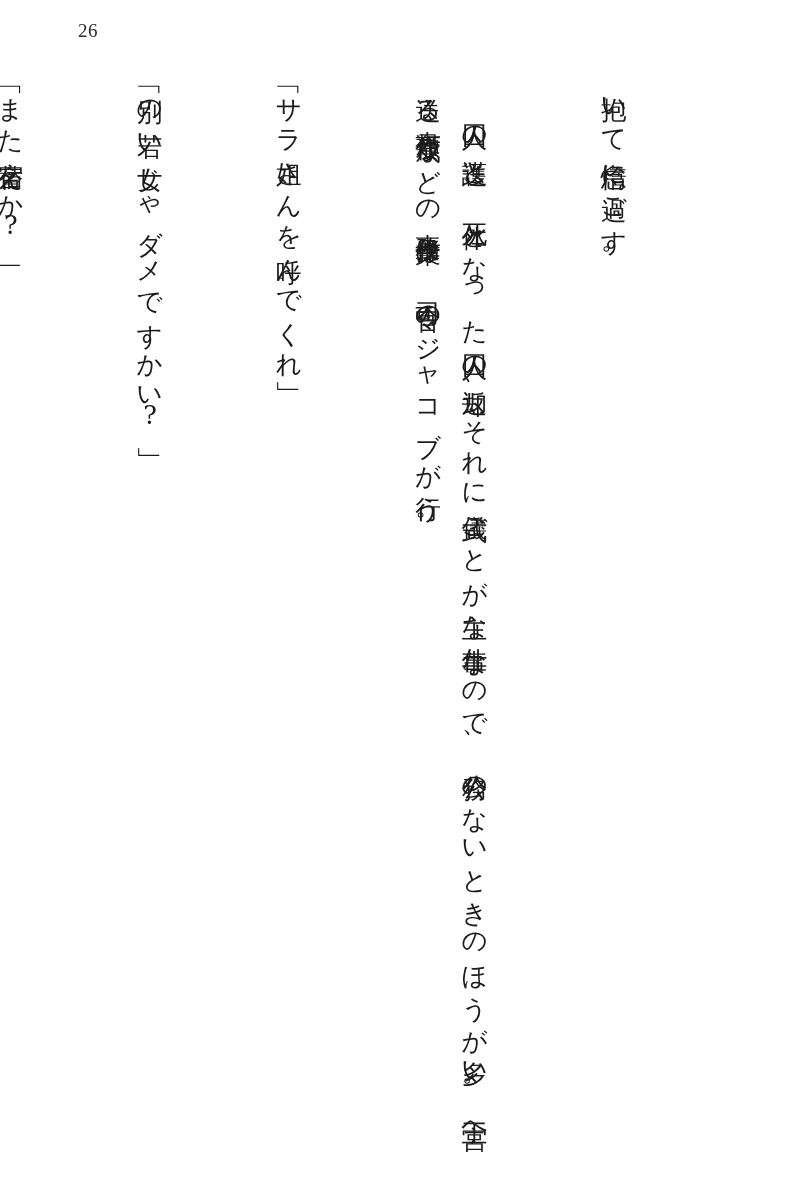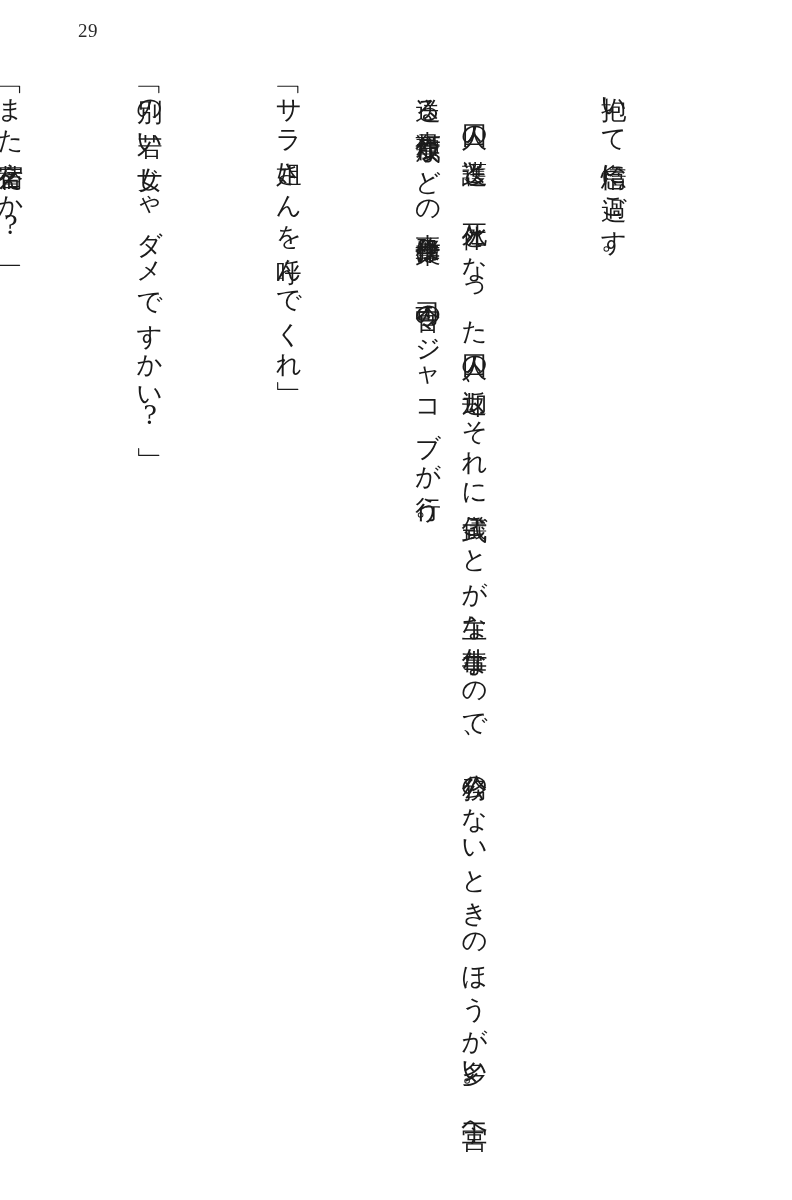--- a/index.html
+++ b/index.html
@@ -63,21 +63,21 @@
 
   .indent {
     text-indent: 1em;
   }
 </style>
 </head>
 <body>
 
 <div class="page">
 
-  <div class="page-number">29</div>
+  <div class="page-number">26</div>
 
   <div class="vtext">
     <p>抱いて怠惰に過ごす。</p>
     <p class="indent">囚人の護送と、死体となった囚人の返却、それに儀式ごとが主な仕事なので、公務のないときのほうが多い。王宮へ送る書類作成などの事務作業は、司令官のジャコブが行う。</p>
     <p>「サラ姐さんを呼んでくれ」</p>
     <p>「別の若い女じゃダメですかい?」</p>
     <p>「また宿替えか?」</p>
     
     
     

